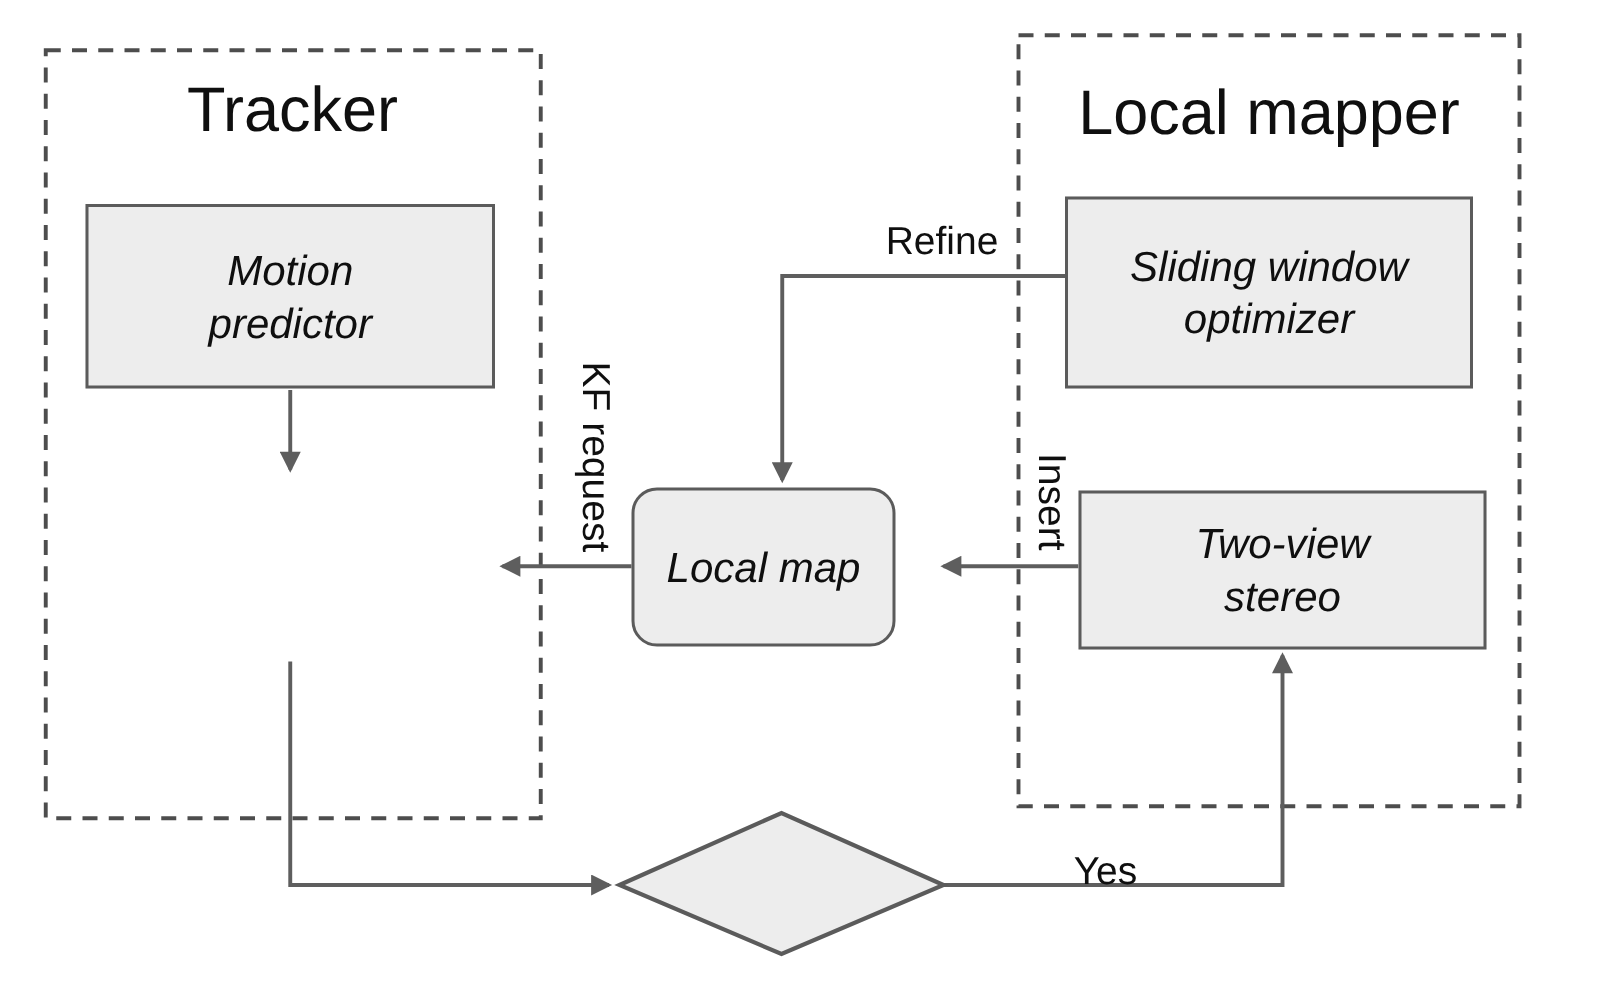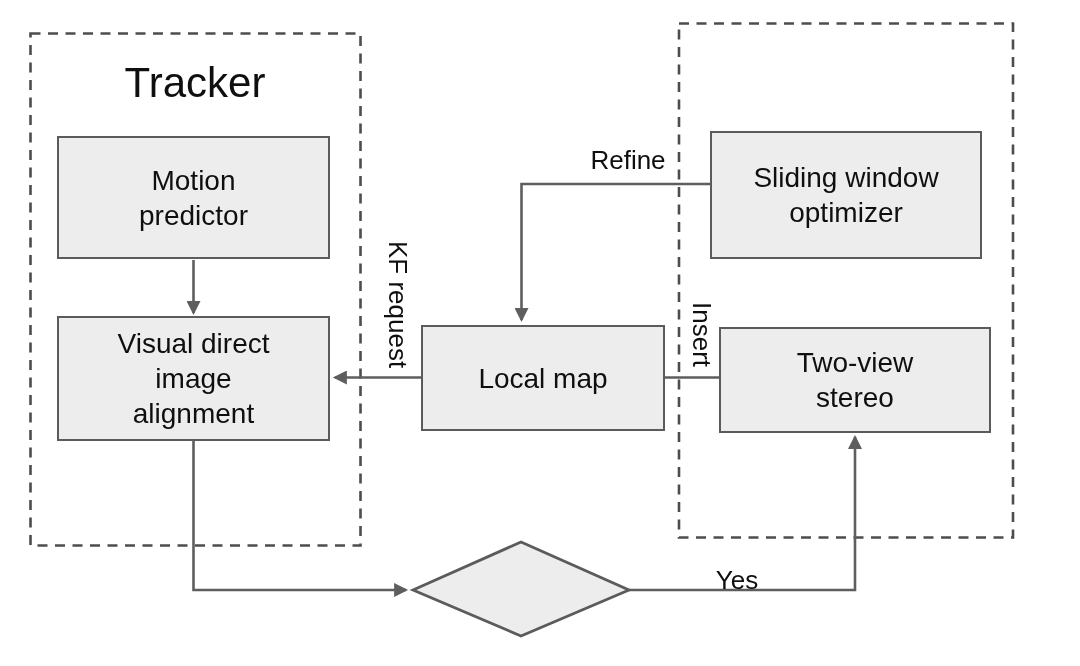--- a/index.html
+++ b/index.html
@@ -57,20 +57,21 @@
     display: flex;
     align-items: center;
     justify-content: center;
     text-align: center;
   }
   .node .node-label {
     font-size: 28px;
     line-height: 1.25;
     white-space: pre-line;
     color: var(--text);
+    font-style: italic;
   }
   .edge-label {
     position: absolute;
     font-size: 26px;
     line-height: 1.1;
     color: var(--text);
     text-align: center;
     white-space: nowrap;
   }
   .edge-label.vertical {
@@ -106,34 +107,30 @@
     <path class="wire" d="M193.5,260 V313" marker-end="url(#arrow)"></path>
     <path class="wire" d="M421,377.5 H335" marker-end="url(#arrow)"></path>
     <path class="wire" d="M710,184 H521.5 V320" marker-end="url(#arrow)"></path>
     <path class="wire" d="M719,377.5 H629" marker-end="url(#arrow)"></path>
     <path class="wire" d="M193.5,441 V590 H406" marker-end="url(#arrow)"></path>
     <path class="wire" d="M629,590 H855 V437" marker-end="url(#arrow)"></path>
 
     <polygon class="diamond" points="413,590 521,542 629,590 521,636"></polygon>
   </svg>
 
-  <div class="group-title" style="left:30px; top:60px; width:330px;">Tracker</div>
+  <div class="group-title" style="left:30px; top:50px; width:330px;">Tracker</div>
+  <div class="group-title" style="left:679px; top:52px; width:334px;">Local mapper</div>
 
   <div class="node" style="left:57px; top:136px; width:273px; height:123px;">
     <span class="node-label">Motion
 predictor</span>
   </div>
 
-  <div class="node" style="left:57px; top:316px; width:273px; height:125px;">
-    <span class="node-label">Visual direct
-image
-alignment</span>
-  </div>
 
-  <div class="node" style="left:421px; top:325px; width:244px; height:106px;">
+  <div class="node" style="left:421px; top:325px; width:176px; height:106px;border-radius:17px;">
     <span class="node-label">Local map</span>
   </div>
 
   <div class="node" style="left:710px; top:131px; width:272px; height:128px;">
     <span class="node-label">Sliding window
 optimizer</span>
   </div>
 
   <div class="node" style="left:719px; top:327px; width:272px; height:106px;">
     <span class="node-label">Two-view

